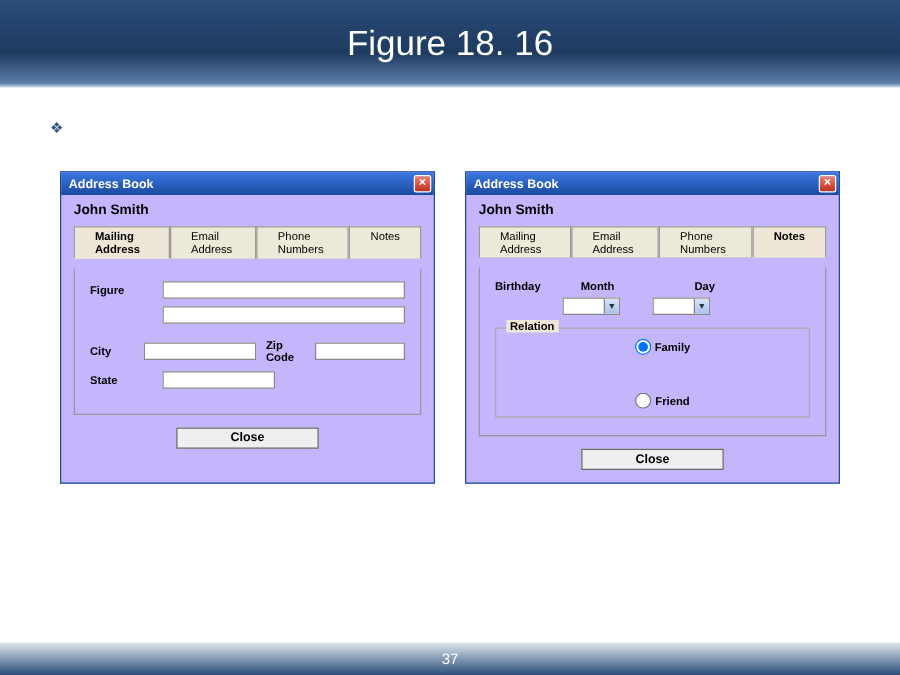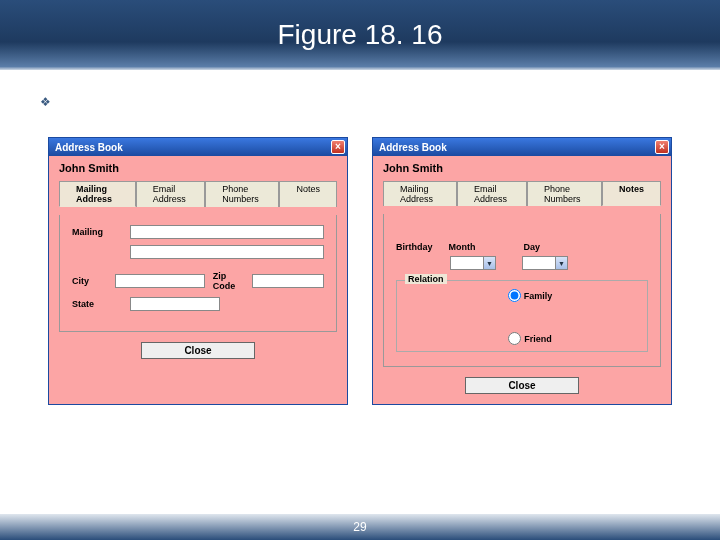--- a/index.html
+++ b/index.html
@@ -41,21 +41,21 @@
   .italic { font-style: italic; }
   .shots {
     display: flex;
     gap: 24px;
     margin-top: 28px;
     justify-content: center;
   }
   .win {
     width: 300px;
     border: 1px solid #1b4aa0;
-    background: #fca5a5;
+    background: #c4b5fd;
     font-family: Tahoma, Arial, sans-serif;
     font-size: 9px;
     color: #000;
   }
   .tb {
     background: linear-gradient(to bottom, #3a78e0 0%, #1b4aa0 100%);
     height: 18px;
     display: flex;
     align-items: center;
     justify-content: space-between;
@@ -134,23 +134,22 @@
     margin: 10px auto 0 auto;
     padding: 2px 42px;
     font-size: 10px;
     border: 1px solid #666;
     background: #efefef;
     font-weight: bold;
   }
   .drow {
     display: flex;
     align-items: center;
-    gap: 8px;
+    gap: 24px;
     margin-bottom: 10px;
-    margin-top: 18px;
   }
   .dlbl { font-weight: bold; font-size: 9px; }
   .combo {
     width: 46px; height: 14px;
     border: 1px solid #888; background:#fff;
     display:flex; justify-content:flex-end; align-items:center;
   }
   .combo .arw {
     width: 12px; height: 12px;
     background: linear-gradient(#d8e4f8,#a8c0e8);
@@ -211,21 +210,21 @@
       <div class="inner">
         <div class="name">John Smith</div>
         <div class="tabstrip">
           <div class="tab active">Mailing Address</div>
           <div class="tab">Email Address</div>
           <div class="tab">Phone Numbers</div>
           <div class="tab">Notes</div>
         </div>
         <div class="tabpage">
           <div class="frow">
-            <div class="lbl">Mailing</div>
+            <div class="lbl">Figure</div>
             <div class="txt"></div>
           </div>
           <div class="frow">
             <div class="lbl"></div>
             <div class="txt"></div>
           </div>
           <div class="gap"></div>
           <div class="frow">
             <div class="lbl">City</div>
             <div class="txt med"></div>
@@ -283,14 +282,14 @@
           </div>
         </div>
         <button class="closebtn">Close</button>
       </div>
     </div>
 
   </div>
 </div>
 
 <div class="footer">
-  <span>29</span>
+  <span>37</span>
 </div>
 
 </body></html>

